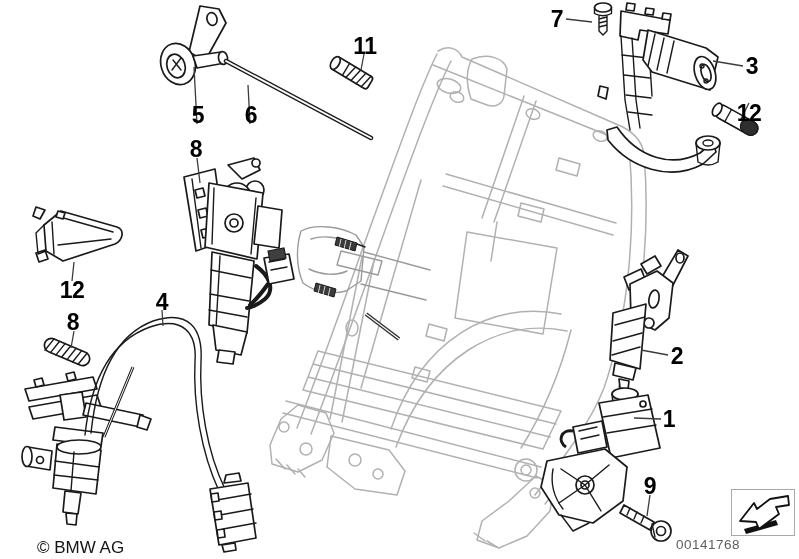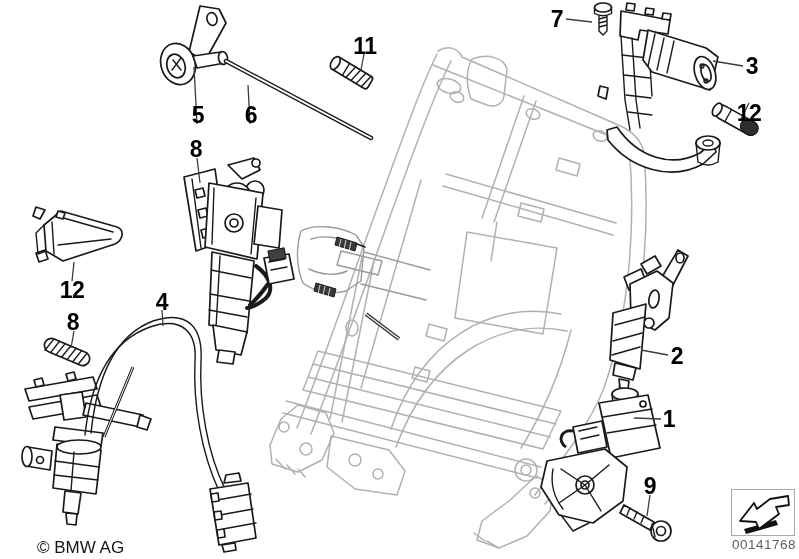--- a/index.html
+++ b/index.html
@@ -10,21 +10,21 @@
   .stage svg{position:absolute;left:0;top:0;}
   .callout{
     position:absolute;transform:translate(-50%,-50%);
     font-size:23px;font-weight:700;color:#000;line-height:1;
     letter-spacing:-0.5px;cursor:pointer;user-select:none;
   }
   .copyright{
     position:absolute;left:20px;top:538px;font-size:17px;font-weight:400;color:#151515;margin-left:17px;
   }
   .image-number{
-    position:absolute;right:3px;top:537px;width:120px;text-align:right;
+    position:absolute;right:3px;top:537px;width:120px;text-align:left;
     font-size:13.5px;color:#5e5e5e;letter-spacing:0.5px;
   }
   .arrow-box{
     position:absolute;left:731px;top:489px;width:64px;height:47px;
     background:#fff;border:1px solid #a9a9a9;box-sizing:border-box;
   }
   .frame{stroke:#b1b1b1;stroke-width:1.5;fill:none;stroke-linecap:round;stroke-linejoin:round;}
   .frame2{stroke:#9a9a9a;stroke-width:1.4;fill:none;stroke-linecap:round;stroke-linejoin:round;}
   .part{stroke:#1a1a1a;stroke-width:1.7;fill:#ffffff;stroke-linecap:round;stroke-linejoin:round;}
   .pline{stroke:#1a1a1a;stroke-width:1.4;fill:none;stroke-linecap:round;stroke-linejoin:round;}

